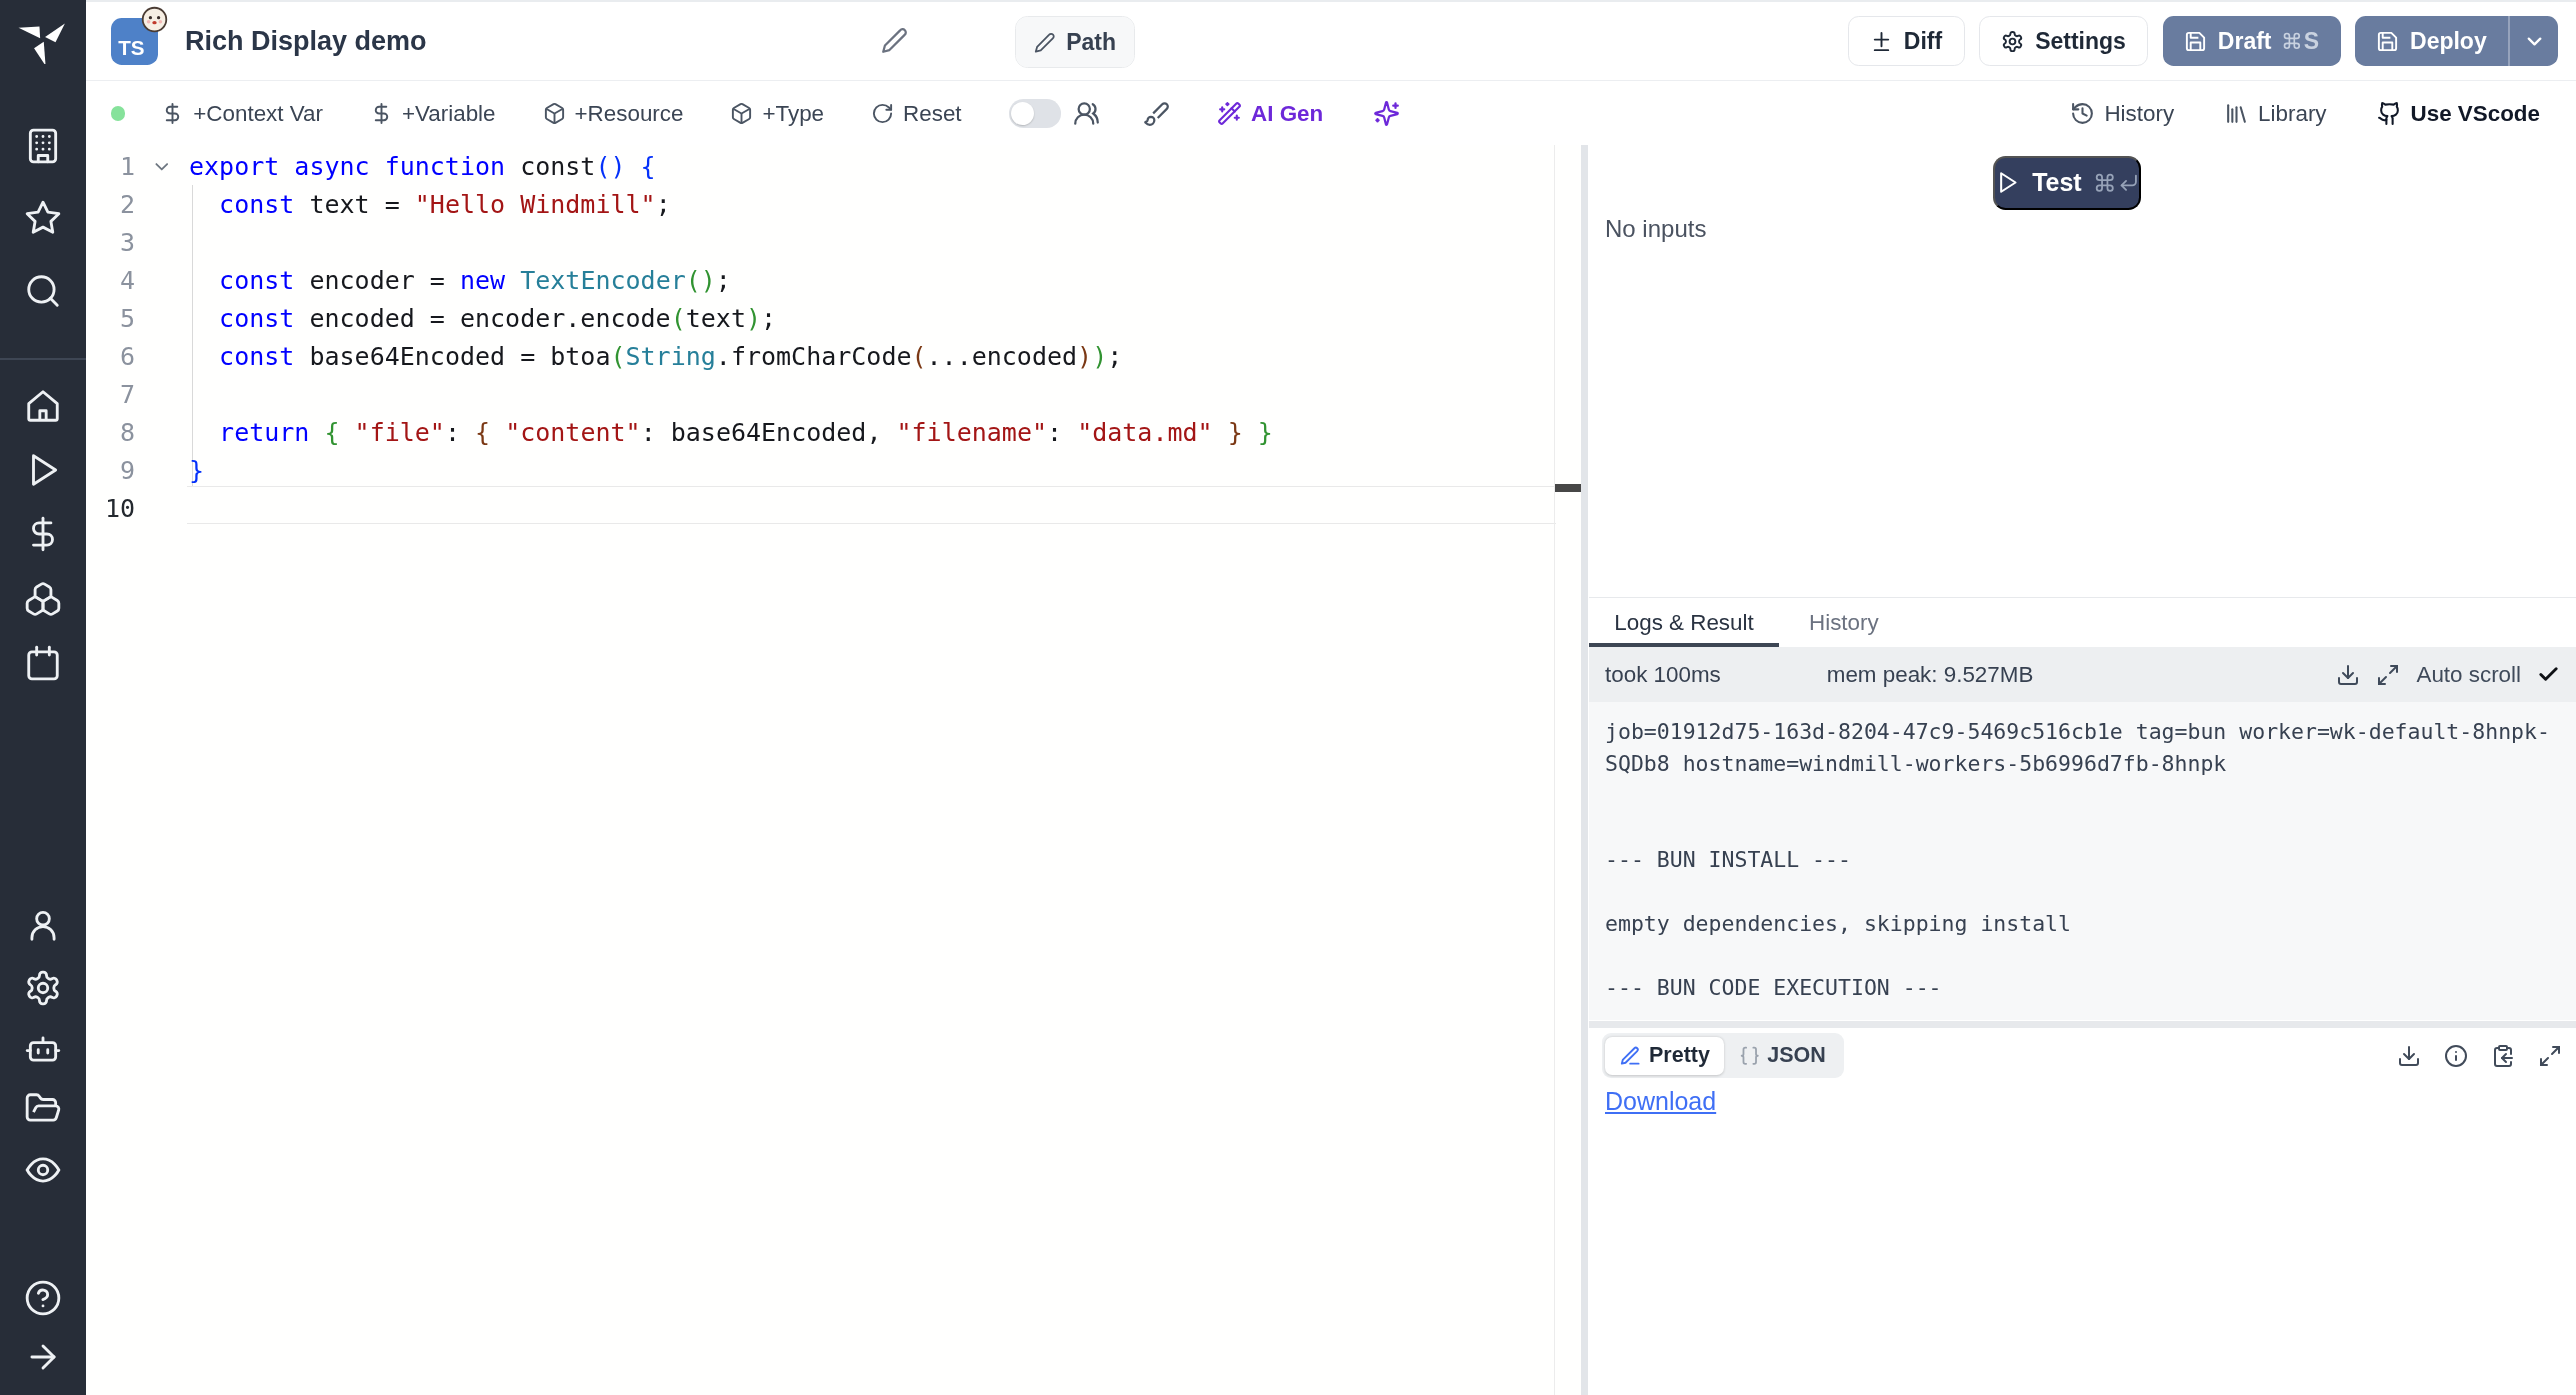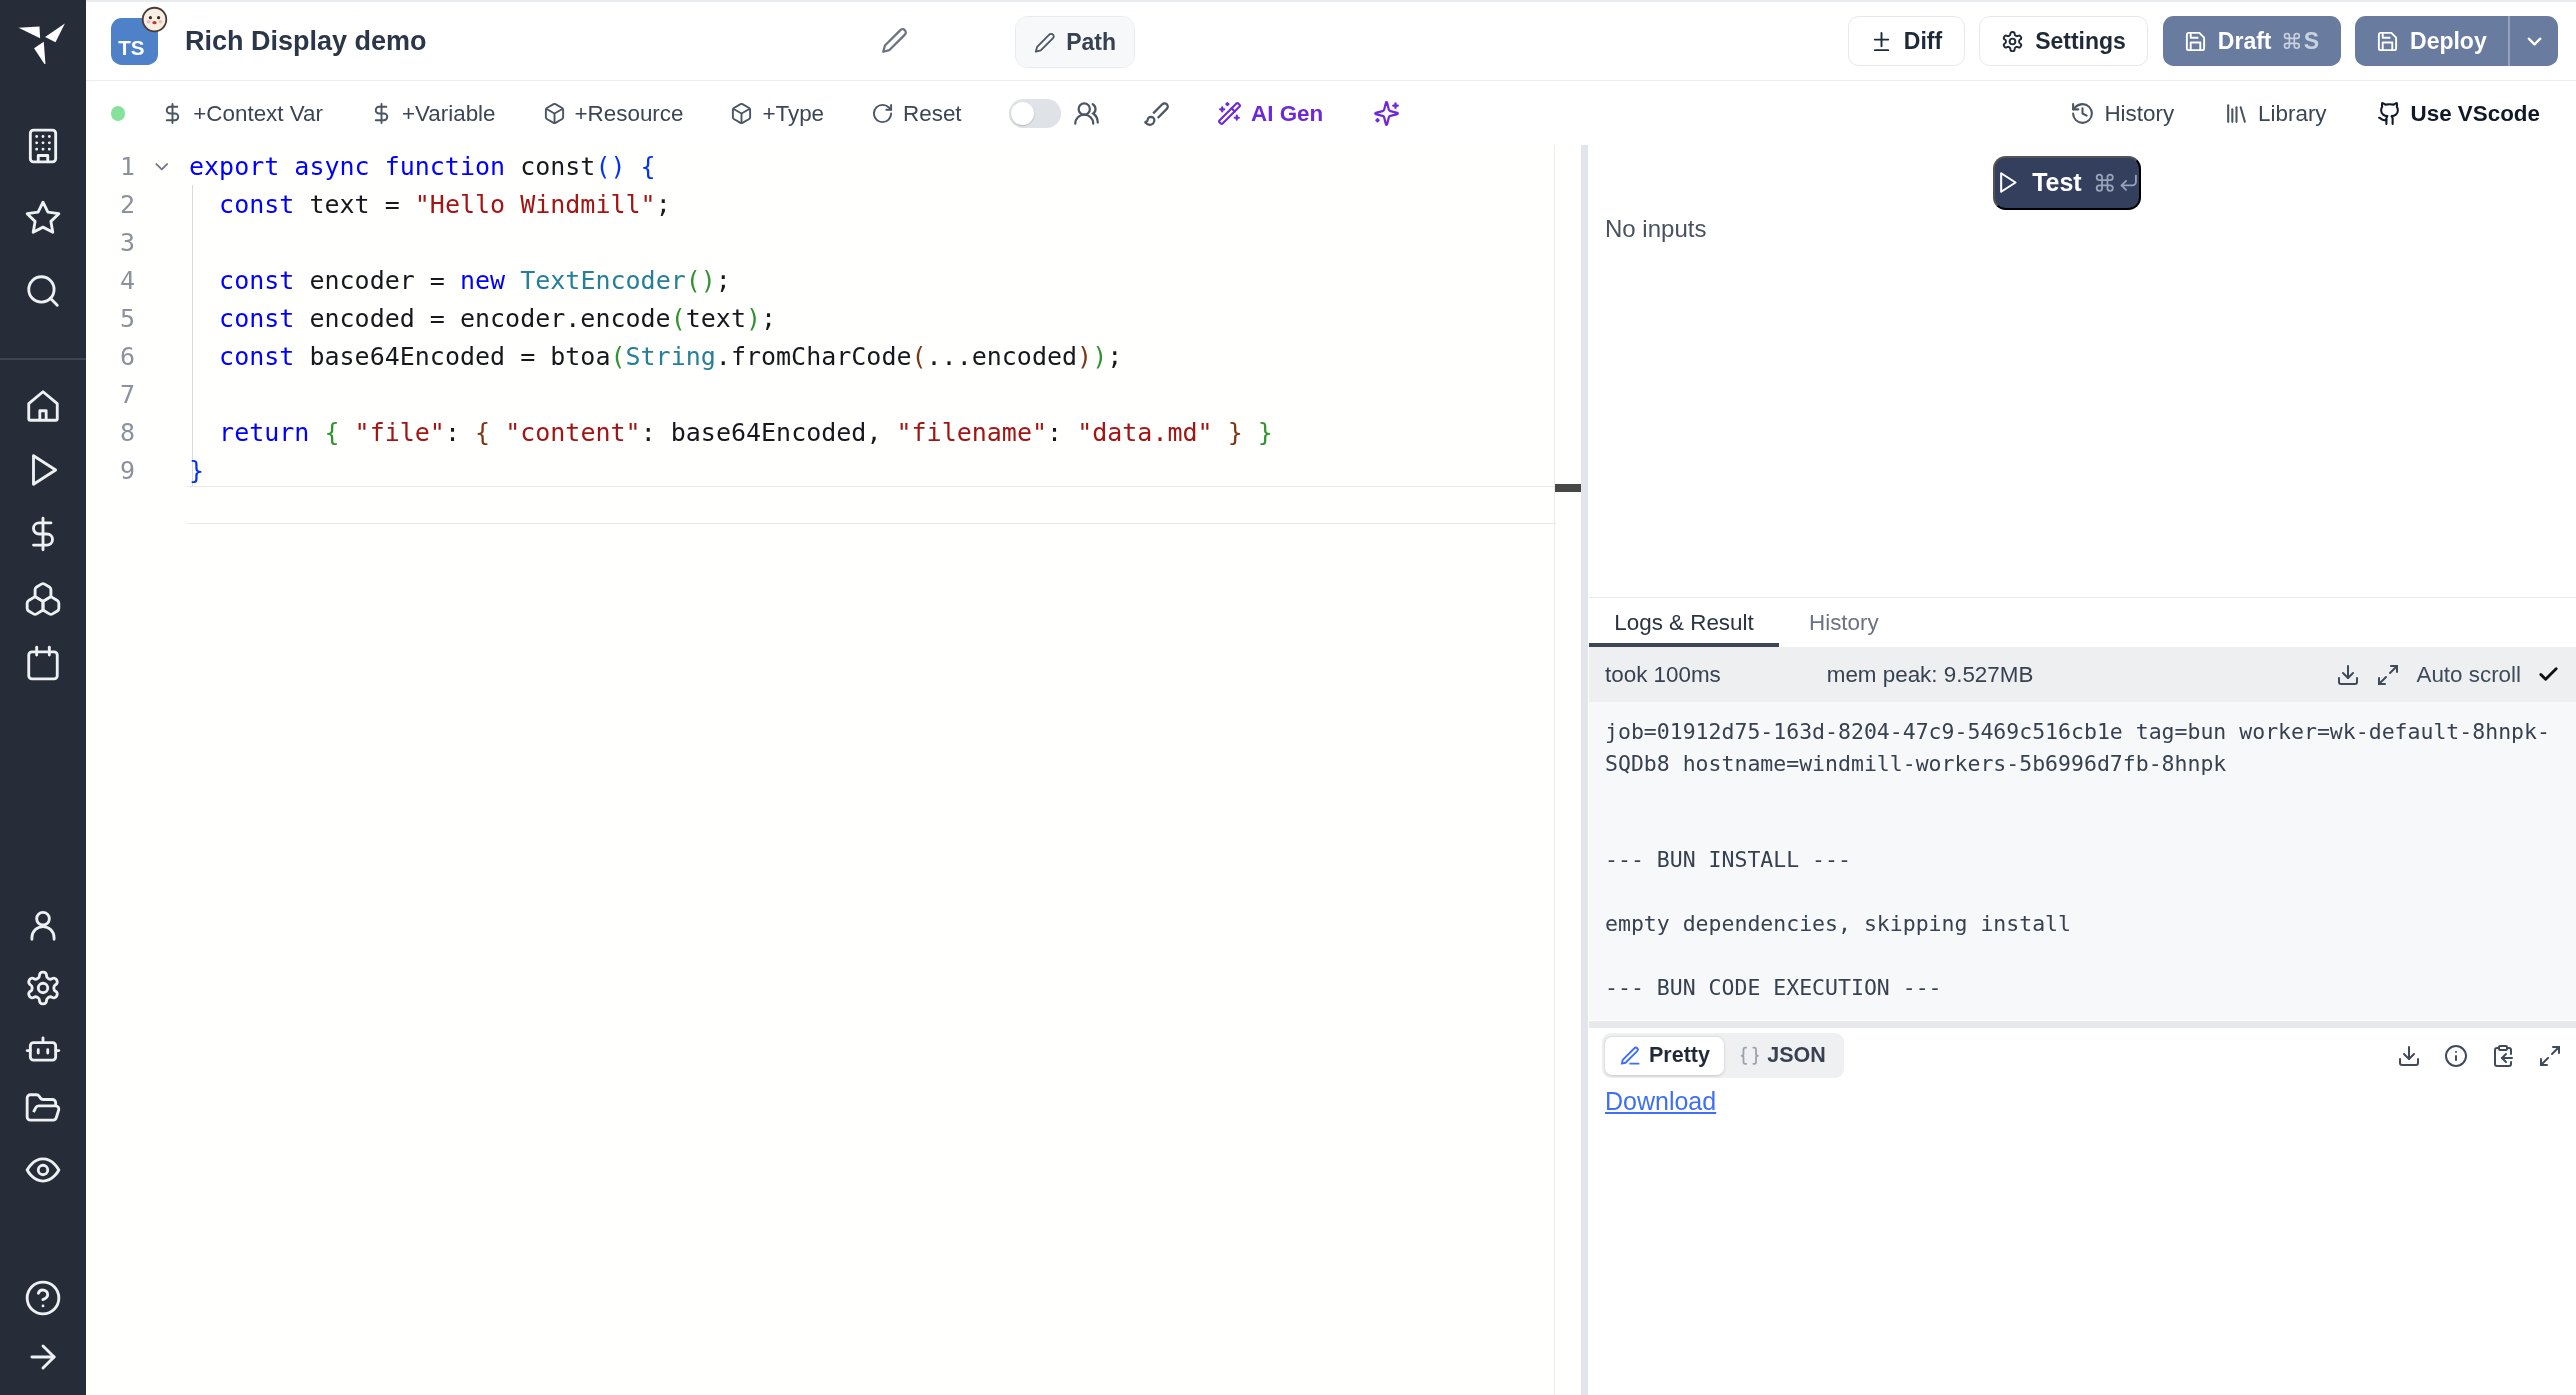--- a/index.html
+++ b/index.html
@@ -448,20 +448,25 @@
         <div class="code-line">
           <span class="ln">8</span>
           <span class="fold"></span>
           <span class="codetext"><span class="tk-pl">  </span><span class="tk-kw">return</span><span class="tk-pl"> </span><span class="tk-b2">{</span><span class="tk-pl"> </span><span class="tk-str">"file"</span><span class="tk-pl">: </span><span class="tk-b3">{</span><span class="tk-pl"> </span><span class="tk-str">"content"</span><span class="tk-pl">: base64Encoded, </span><span class="tk-str">"filename"</span><span class="tk-pl">: </span><span class="tk-str">"data.md"</span><span class="tk-pl"> </span><span class="tk-b3">}</span><span class="tk-pl"> </span><span class="tk-b2">}</span></span>
         </div>
         <div class="code-line">
           <span class="ln">9</span>
           <span class="fold"></span>
           <span class="codetext"><span class="tk-b1">}</span></span>
         </div>
+        <div class="code-line">
+          <span class="ln active">10</span>
+          <span class="fold"></span>
+          <span class="codetext"></span>
+        </div>
       </div>
   </div>
 
   <div class="vdivider"></div>
 
   <section class="right">
     <div class="run-section">
       <button class="test-btn">
         <svg width="25" height="25" viewBox="0 0 24 24" fill="none" stroke="#fff" stroke-width="2" stroke-linejoin="round">
             <polygon points="6 3 20 12 6 21 6 3"></polygon>

